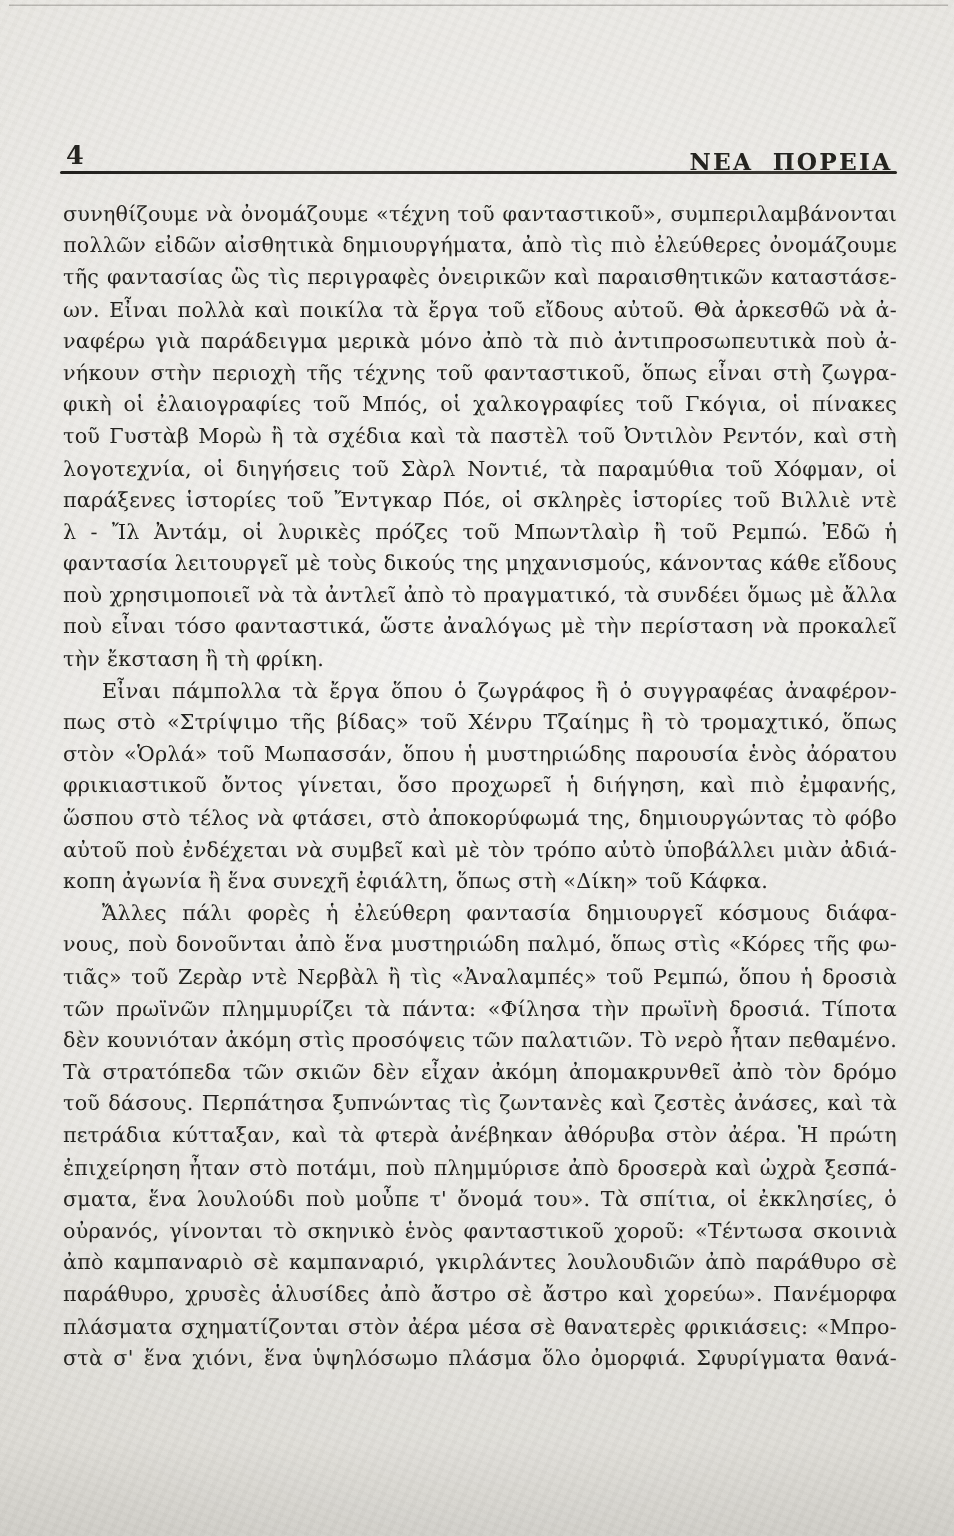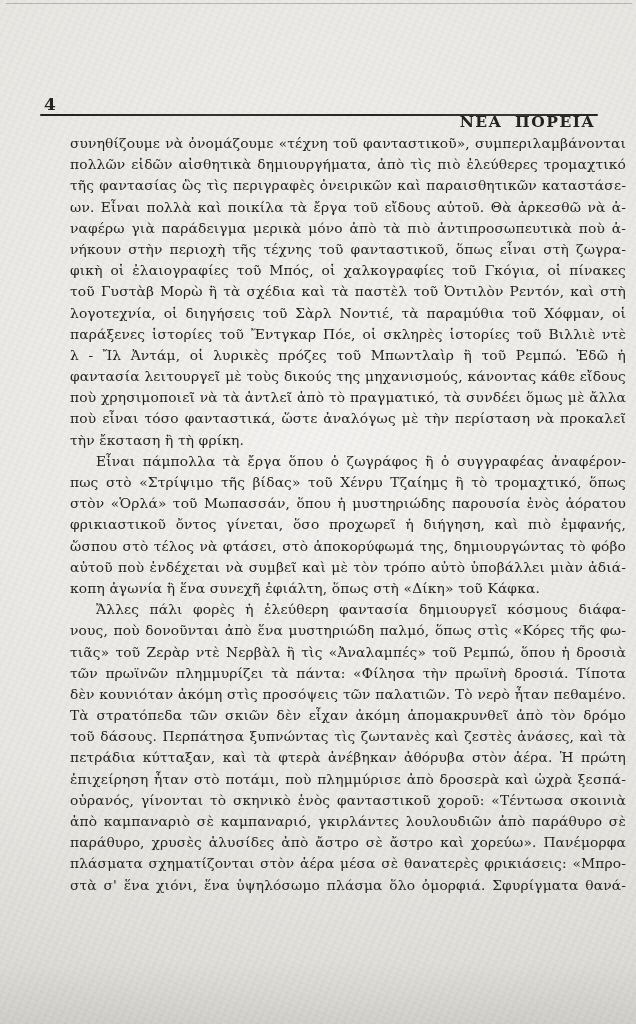--- a/index.html
+++ b/index.html
@@ -42,41 +42,40 @@
   }
   .page-number {
     position: absolute;
     left: 2px; top: 0;
     font-size: 17px;
     font-weight: bold;
     letter-spacing: 0.5px;
   }
   .header-title {
     position: absolute;
-    right: 2px; top: 18px;
+    right: 2px; top: 4px;
     font-size: 15.5px;
     font-weight: bold;
     letter-spacing: 1.5px;
     word-spacing: 6px;
     white-space: nowrap;
   }
   .header-rule {
     position: absolute;
     top: 114px; left: 40px;
     width: 558px;
     height: 2px;
     background: linear-gradient(90deg, #201f1c 0%, #35332f 30%, #262420 60%, #3a3833 85%, #262420 100%);
     border-radius: 1px;
   }
   .body-text {
     position: absolute;
     top: 133px;
     left: 42px;
     width: 556px;
-    margin-left: 28px;
   }
   .para { margin: 0; }
   .line {
     font-size: 13.8px;
     line-height: 21.2px;
     letter-spacing: 0.15px;
     text-align: justify;
     text-align-last: justify;
     white-space: normal;
     overflow: hidden;
@@ -98,21 +97,21 @@
 
   <div class="header">
     <span class="page-number">4</span>
     <span class="header-title">ΝΕΑ ΠΟΡΕΙΑ</span>
   </div>
   <div class="header-rule"></div>
 
   <div class="body-text">
       <div class="para">
         <div class="line">συνηθίζουμε νὰ ὀνομάζουμε «τέχνη τοῦ φανταστικοῦ», συμπεριλαμβάνονται</div>
-        <div class="line">πολλῶν εἰδῶν αἰσθητικὰ δημιουργήματα, ἀπὸ τὶς πιὸ ἐλεύθερες τρομαχτικό</div>
+        <div class="line">πολλῶν εἰδῶν αἰσθητικὰ δημιουργήματα, ἀπὸ τὶς πιὸ ἐλεύθερες ὀνομάζουμε</div>
         <div class="line">τῆς φαντασίας ὣς τὶς περιγραφὲς ὀνειρικῶν καὶ παραισθητικῶν καταστάσε-</div>
         <div class="line">ων. Εἶναι πολλὰ καὶ ποικίλα τὰ ἔργα τοῦ εἴδους αὐτοῦ. Θὰ ἀρκεσθῶ νὰ ἀ-</div>
         <div class="line">ναφέρω γιὰ παράδειγμα μερικὰ μόνο ἀπὸ τὰ πιὸ ἀντιπροσωπευτικὰ ποὺ ἀ-</div>
         <div class="line">νήκουν στὴν περιοχὴ τῆς τέχνης τοῦ φανταστικοῦ, ὅπως εἶναι στὴ ζωγρα-</div>
         <div class="line">φικὴ οἱ ἐλαιογραφίες τοῦ Μπός, οἱ χαλκογραφίες τοῦ Γκόγια, οἱ πίνακες</div>
         <div class="line">τοῦ Γυστὰβ Μορὼ ἢ τὰ σχέδια καὶ τὰ παστὲλ τοῦ Ὀντιλὸν Ρεντόν, καὶ στὴ</div>
         <div class="line">λογοτεχνία, οἱ διηγήσεις τοῦ Σὰρλ Νοντιέ, τὰ παραμύθια τοῦ Χόφμαν, οἱ</div>
         <div class="line">παράξενες ἱστορίες τοῦ Ἔντγκαρ Πόε, οἱ σκληρὲς ἱστορίες τοῦ Βιλλιὲ ντὲ</div>
         <div class="line">λ - Ἴλ Ἀντάμ, οἱ λυρικὲς πρόζες τοῦ Μπωντλαὶρ ἢ τοῦ Ρεμπώ. Ἐδῶ ἡ</div>
         <div class="line">φαντασία λειτουργεῖ μὲ τοὺς δικούς της μηχανισμούς, κάνοντας κάθε εἴδους</div>
@@ -132,20 +131,21 @@
       <div class="para">
         <div class="line first">Ἄλλες πάλι φορὲς ἡ ἐλεύθερη φαντασία δημιουργεῖ κόσμους διάφα-</div>
         <div class="line">νους, ποὺ δονοῦνται ἀπὸ ἕνα μυστηριώδη παλμό, ὅπως στὶς «Κόρες τῆς φω-</div>
         <div class="line">τιᾶς» τοῦ Ζερὰρ ντὲ Νερβὰλ ἢ τὶς «Ἀναλαμπές» τοῦ Ρεμπώ, ὅπου ἡ δροσιὰ</div>
         <div class="line">τῶν πρωϊνῶν πλημμυρίζει τὰ πάντα: «Φίλησα τὴν πρωϊνὴ δροσιά. Τίποτα</div>
         <div class="line">δὲν κουνιόταν ἀκόμη στὶς προσόψεις τῶν παλατιῶν. Τὸ νερὸ ἦταν πεθαμένο.</div>
         <div class="line">Τὰ στρατόπεδα τῶν σκιῶν δὲν εἶχαν ἀκόμη ἀπομακρυνθεῖ ἀπὸ τὸν δρόμο</div>
         <div class="line">τοῦ δάσους. Περπάτησα ξυπνώντας τὶς ζωντανὲς καὶ ζεστὲς ἀνάσες, καὶ τὰ</div>
         <div class="line">πετράδια κύτταξαν, καὶ τὰ φτερὰ ἀνέβηκαν ἀθόρυβα στὸν ἀέρα. Ἡ πρώτη</div>
         <div class="line">ἐπιχείρηση ἦταν στὸ ποτάμι, ποὺ πλημμύρισε ἀπὸ δροσερὰ καὶ ὠχρὰ ξεσπά-</div>
+        <div class="line">σματα, ἕνα λουλούδι ποὺ μοὖπε τ' ὄνομά του». Τὰ σπίτια, οἱ ἐκκλησίες, ὁ</div>
         <div class="line">οὐρανός, γίνονται τὸ σκηνικὸ ἑνὸς φανταστικοῦ χοροῦ: «Τέντωσα σκοινιὰ</div>
         <div class="line">ἀπὸ καμπαναριὸ σὲ καμπαναριό, γκιρλάντες λουλουδιῶν ἀπὸ παράθυρο σὲ</div>
         <div class="line">παράθυρο, χρυσὲς ἁλυσίδες ἀπὸ ἄστρο σὲ ἄστρο καὶ χορεύω». Πανέμορφα</div>
         <div class="line">πλάσματα σχηματίζονται στὸν ἀέρα μέσα σὲ θανατερὲς φρικιάσεις: «Μπρο-</div>
         <div class="line">στὰ σ' ἕνα χιόνι, ἕνα ὑψηλόσωμο πλάσμα ὅλο ὀμορφιά. Σφυρίγματα θανά-</div>
       </div>
     </div>
 </div>
 
 </body></html>

